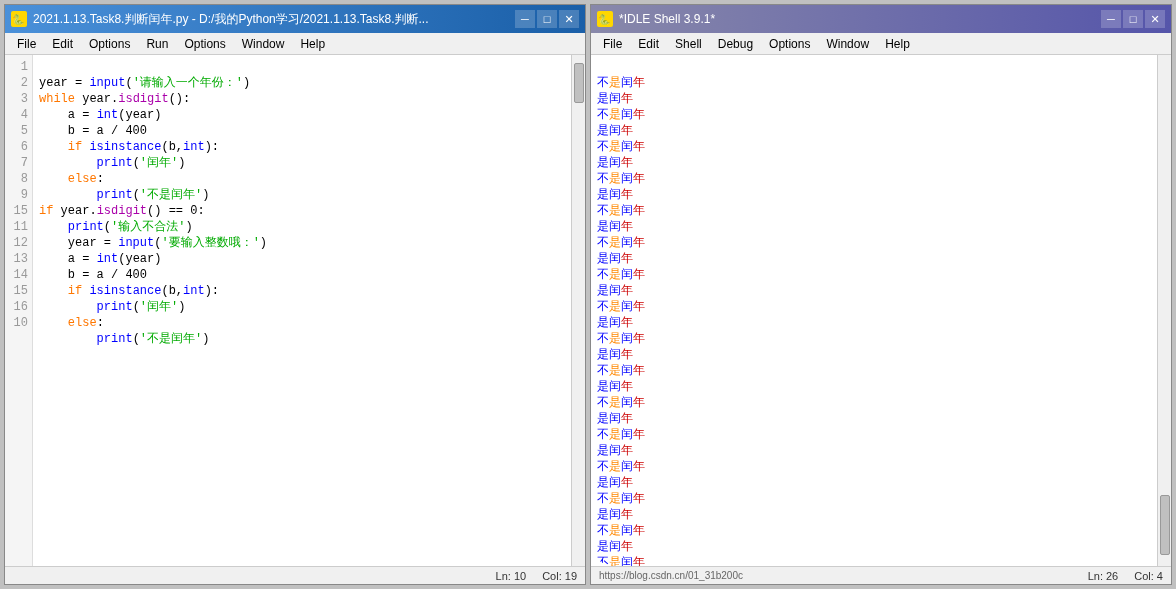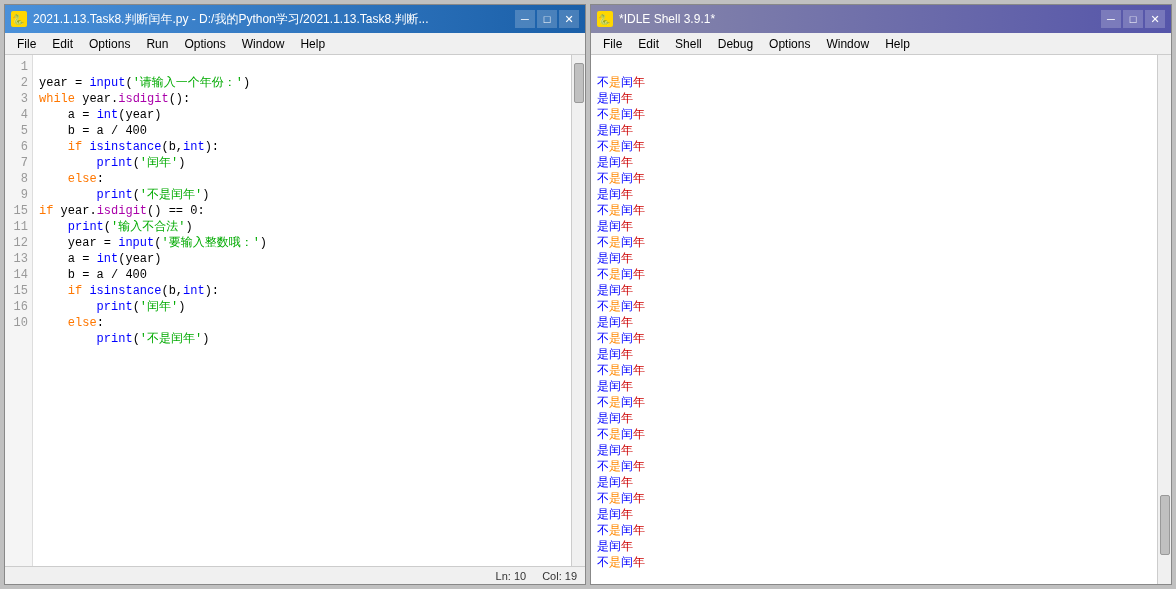--- a/index.html
+++ b/index.html
@@ -348,13 +348,18 @@
 
 
 
 
     </div>
     <div class="editor-scrollbar">
       <div class="scrollbar-thumb" style="margin-top: 440px; height: 60px;"></div>
     </div>
   </div>
 
+  <div class="statusbar">
+    <span style="margin-right: auto; font-size: 10px; color: #666;">https://blog.csdn.cn/01_31b200c</span>
+    <span>Ln: 26</span>
+    <span>Col: 4</span>
+  </div>
 </div>
 
 </body></html>

